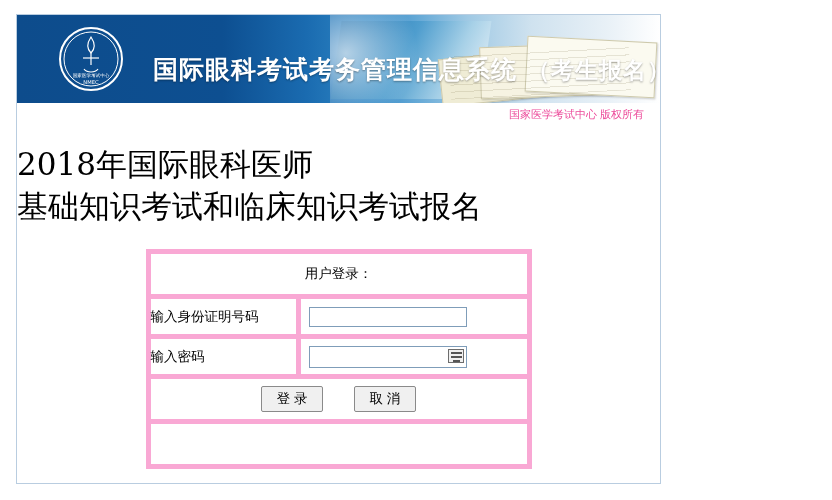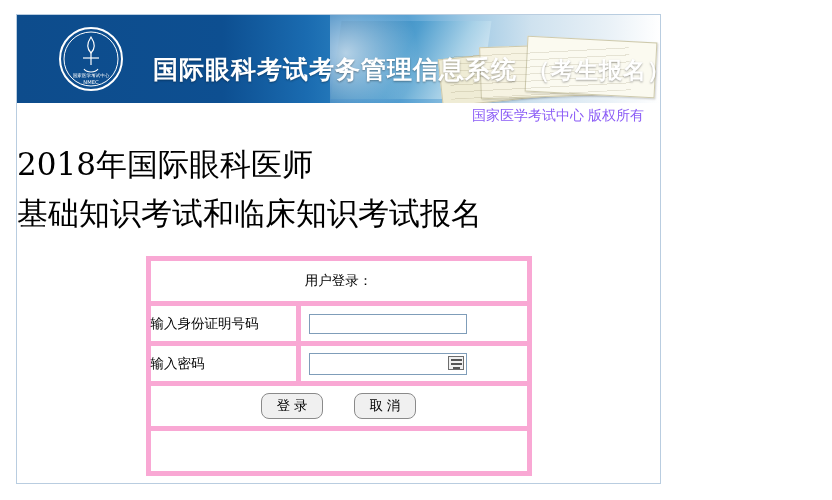--- a/index.html
+++ b/index.html
@@ -117,22 +117,22 @@
   .banner-subtitle {
     font-size: 23px;
     font-weight: bold;
     color: #ffffff;
     margin-left: 10px;
   }
   .banner-copyright {
     position: absolute;
     right: 16px;
     top: 92px;
-    font-size: 14px;
-    color: #8b5cf6;
+    font-size: 11px;
+    color: #ec4899;
     white-space: nowrap;
   }
   .banner-wrap {
     position: relative;
     height: 112px;
   }
 
   
   .heading {
     margin-top: 16px;
@@ -140,21 +140,20 @@
     font-family: "DejaVu Serif", "Liberation Serif", serif;
     color: #000000;
   }
   .heading .line1 {
     font-size: 31px;
     line-height: 42px;
   }
   .heading .line2 {
     font-size: 31px;
     line-height: 42px;
-    margin-top: 7px;
   }
 
   
   .login-wrap {
     margin: 22px auto 0 auto;
     width: 386px;
   }
   table.login {
     width: 100%;
     border-collapse: collapse;
@@ -230,21 +229,21 @@
     height: 46px;
   }
   .btn {
     display: inline-block;
     min-width: 62px;
     padding: 3px 10px;
     font-size: 13.5px;
     color: #000000;
     background: #f0f0f0;
     border: 1px solid #8a8a8a;
-    border-radius: 8px;
+    border-radius: 2px;
     font-family: "Liberation Sans", sans-serif;
     cursor: pointer;
   }
   .btn + .btn { margin-left: 27px; }
   .empty-row td { height: 38px; }
 </style>
 </head>
 <body>
 
 <div class="page">

